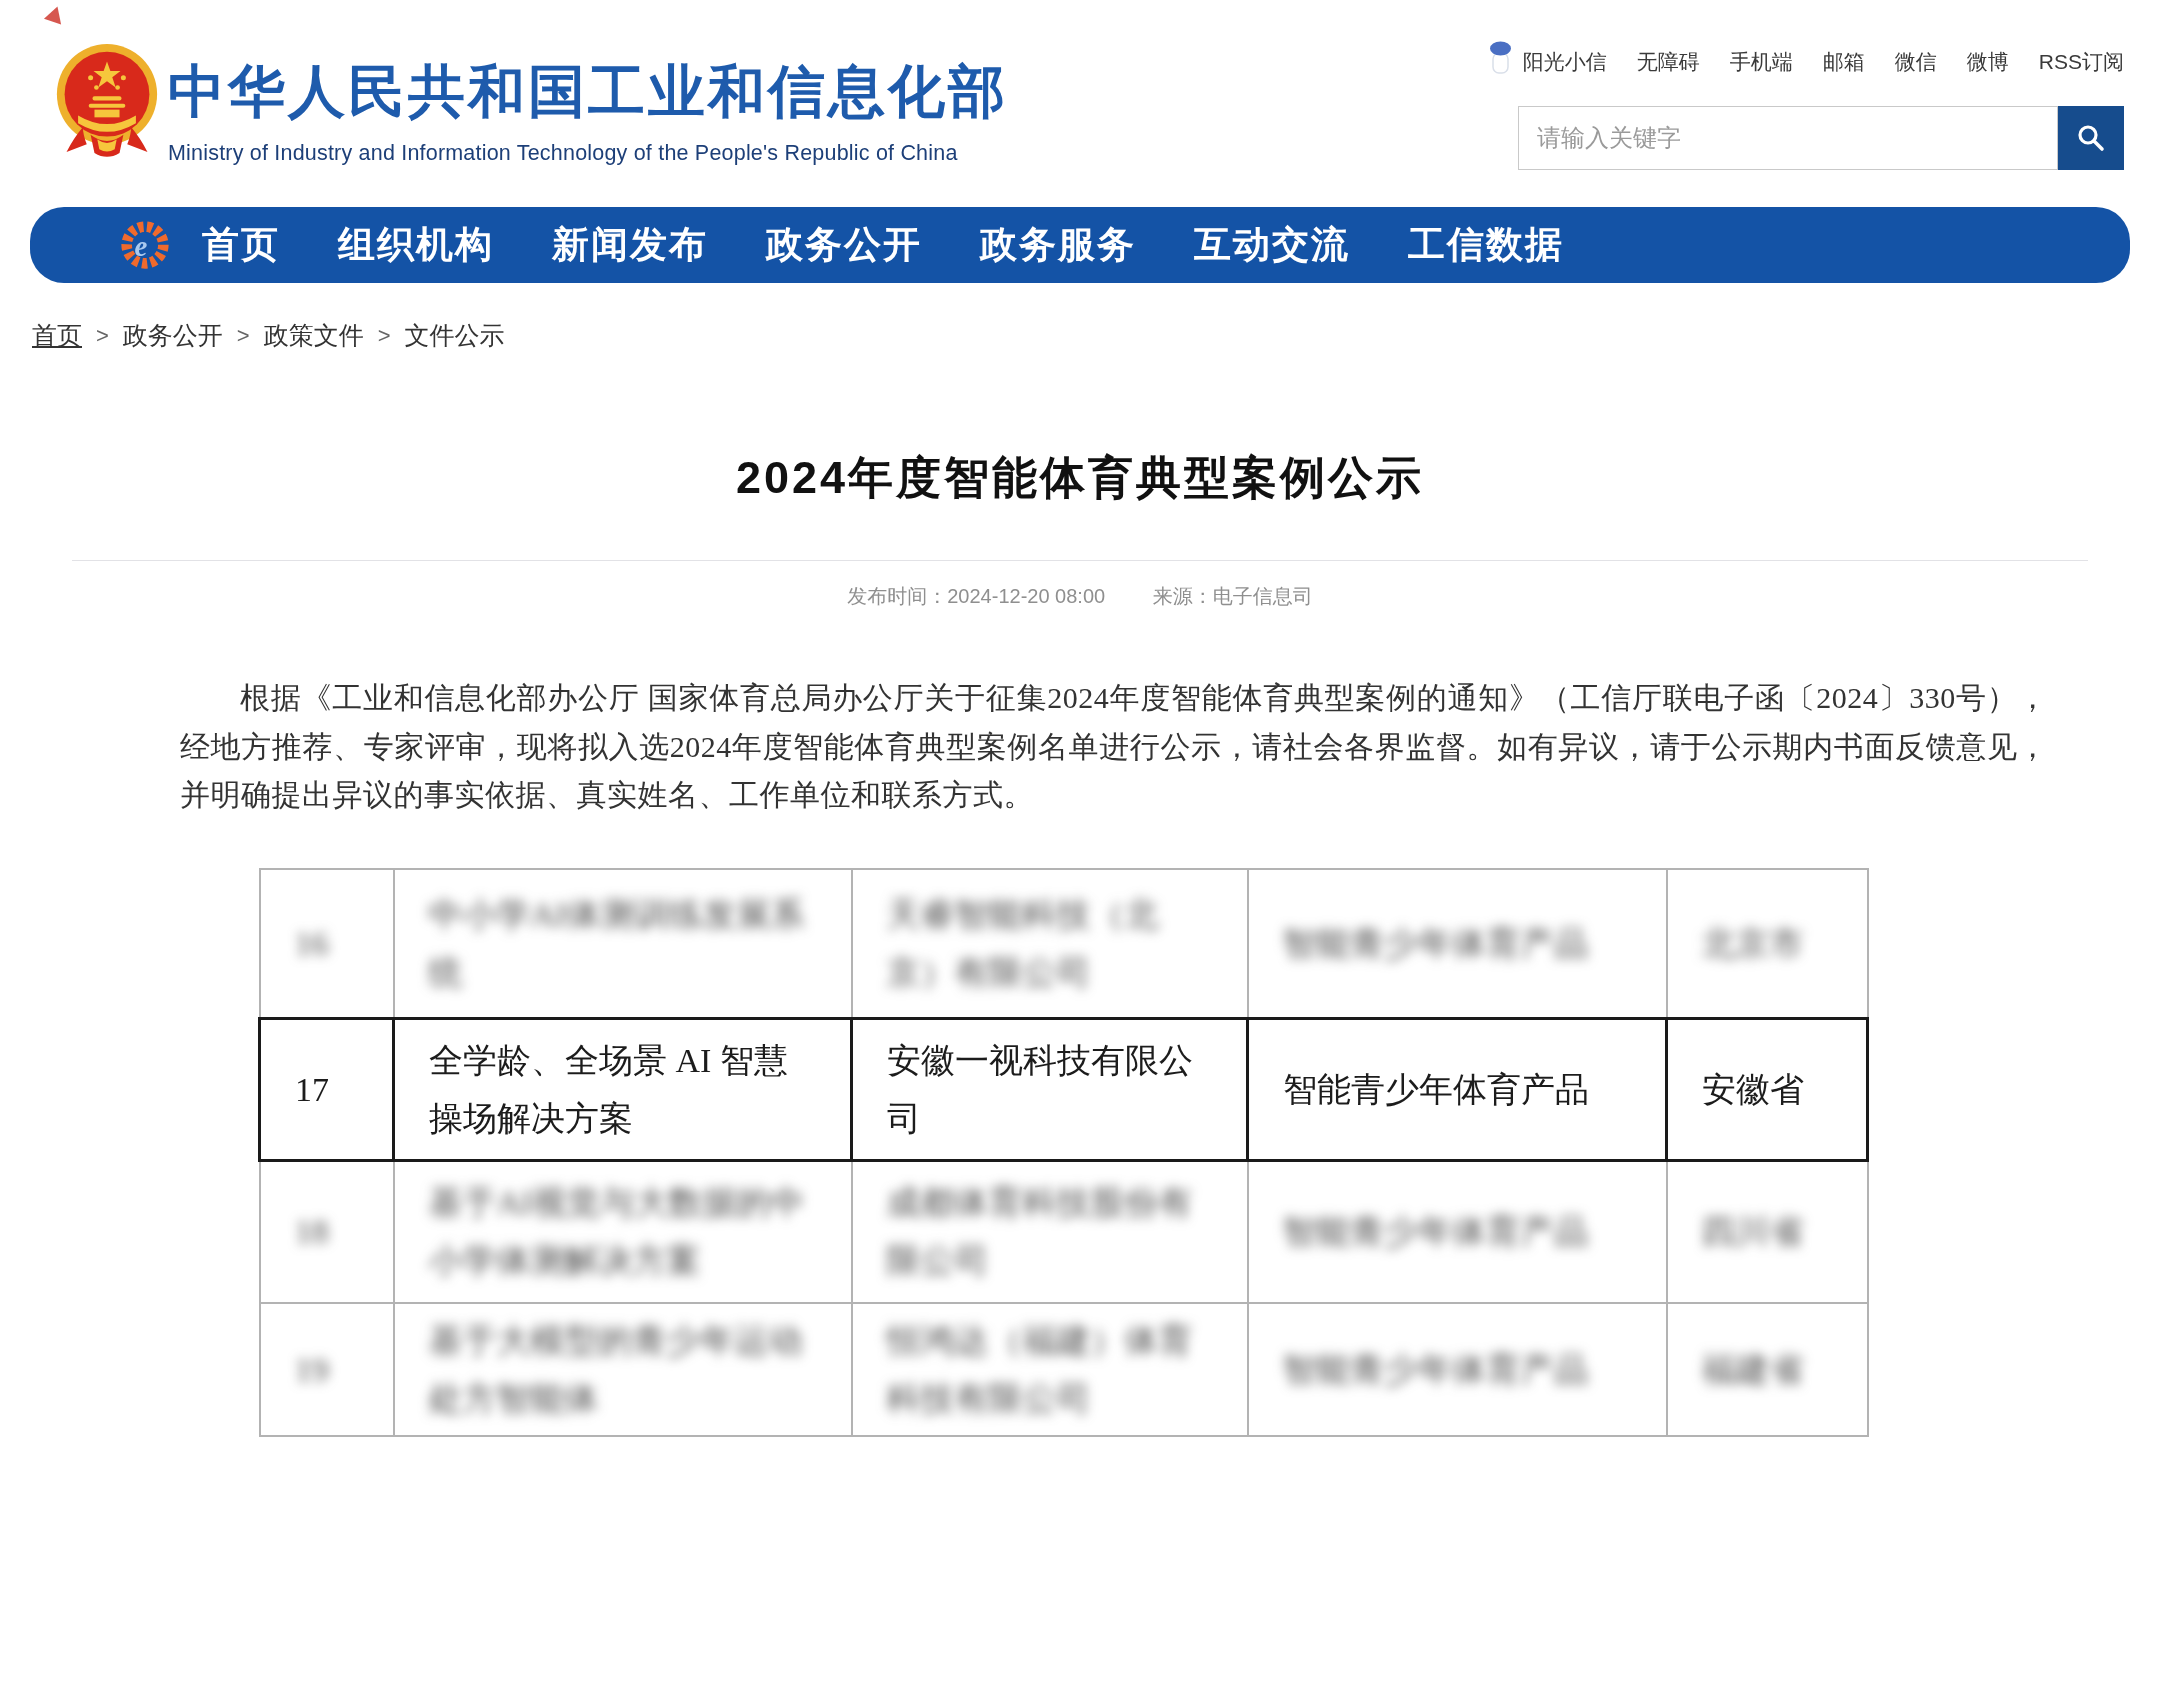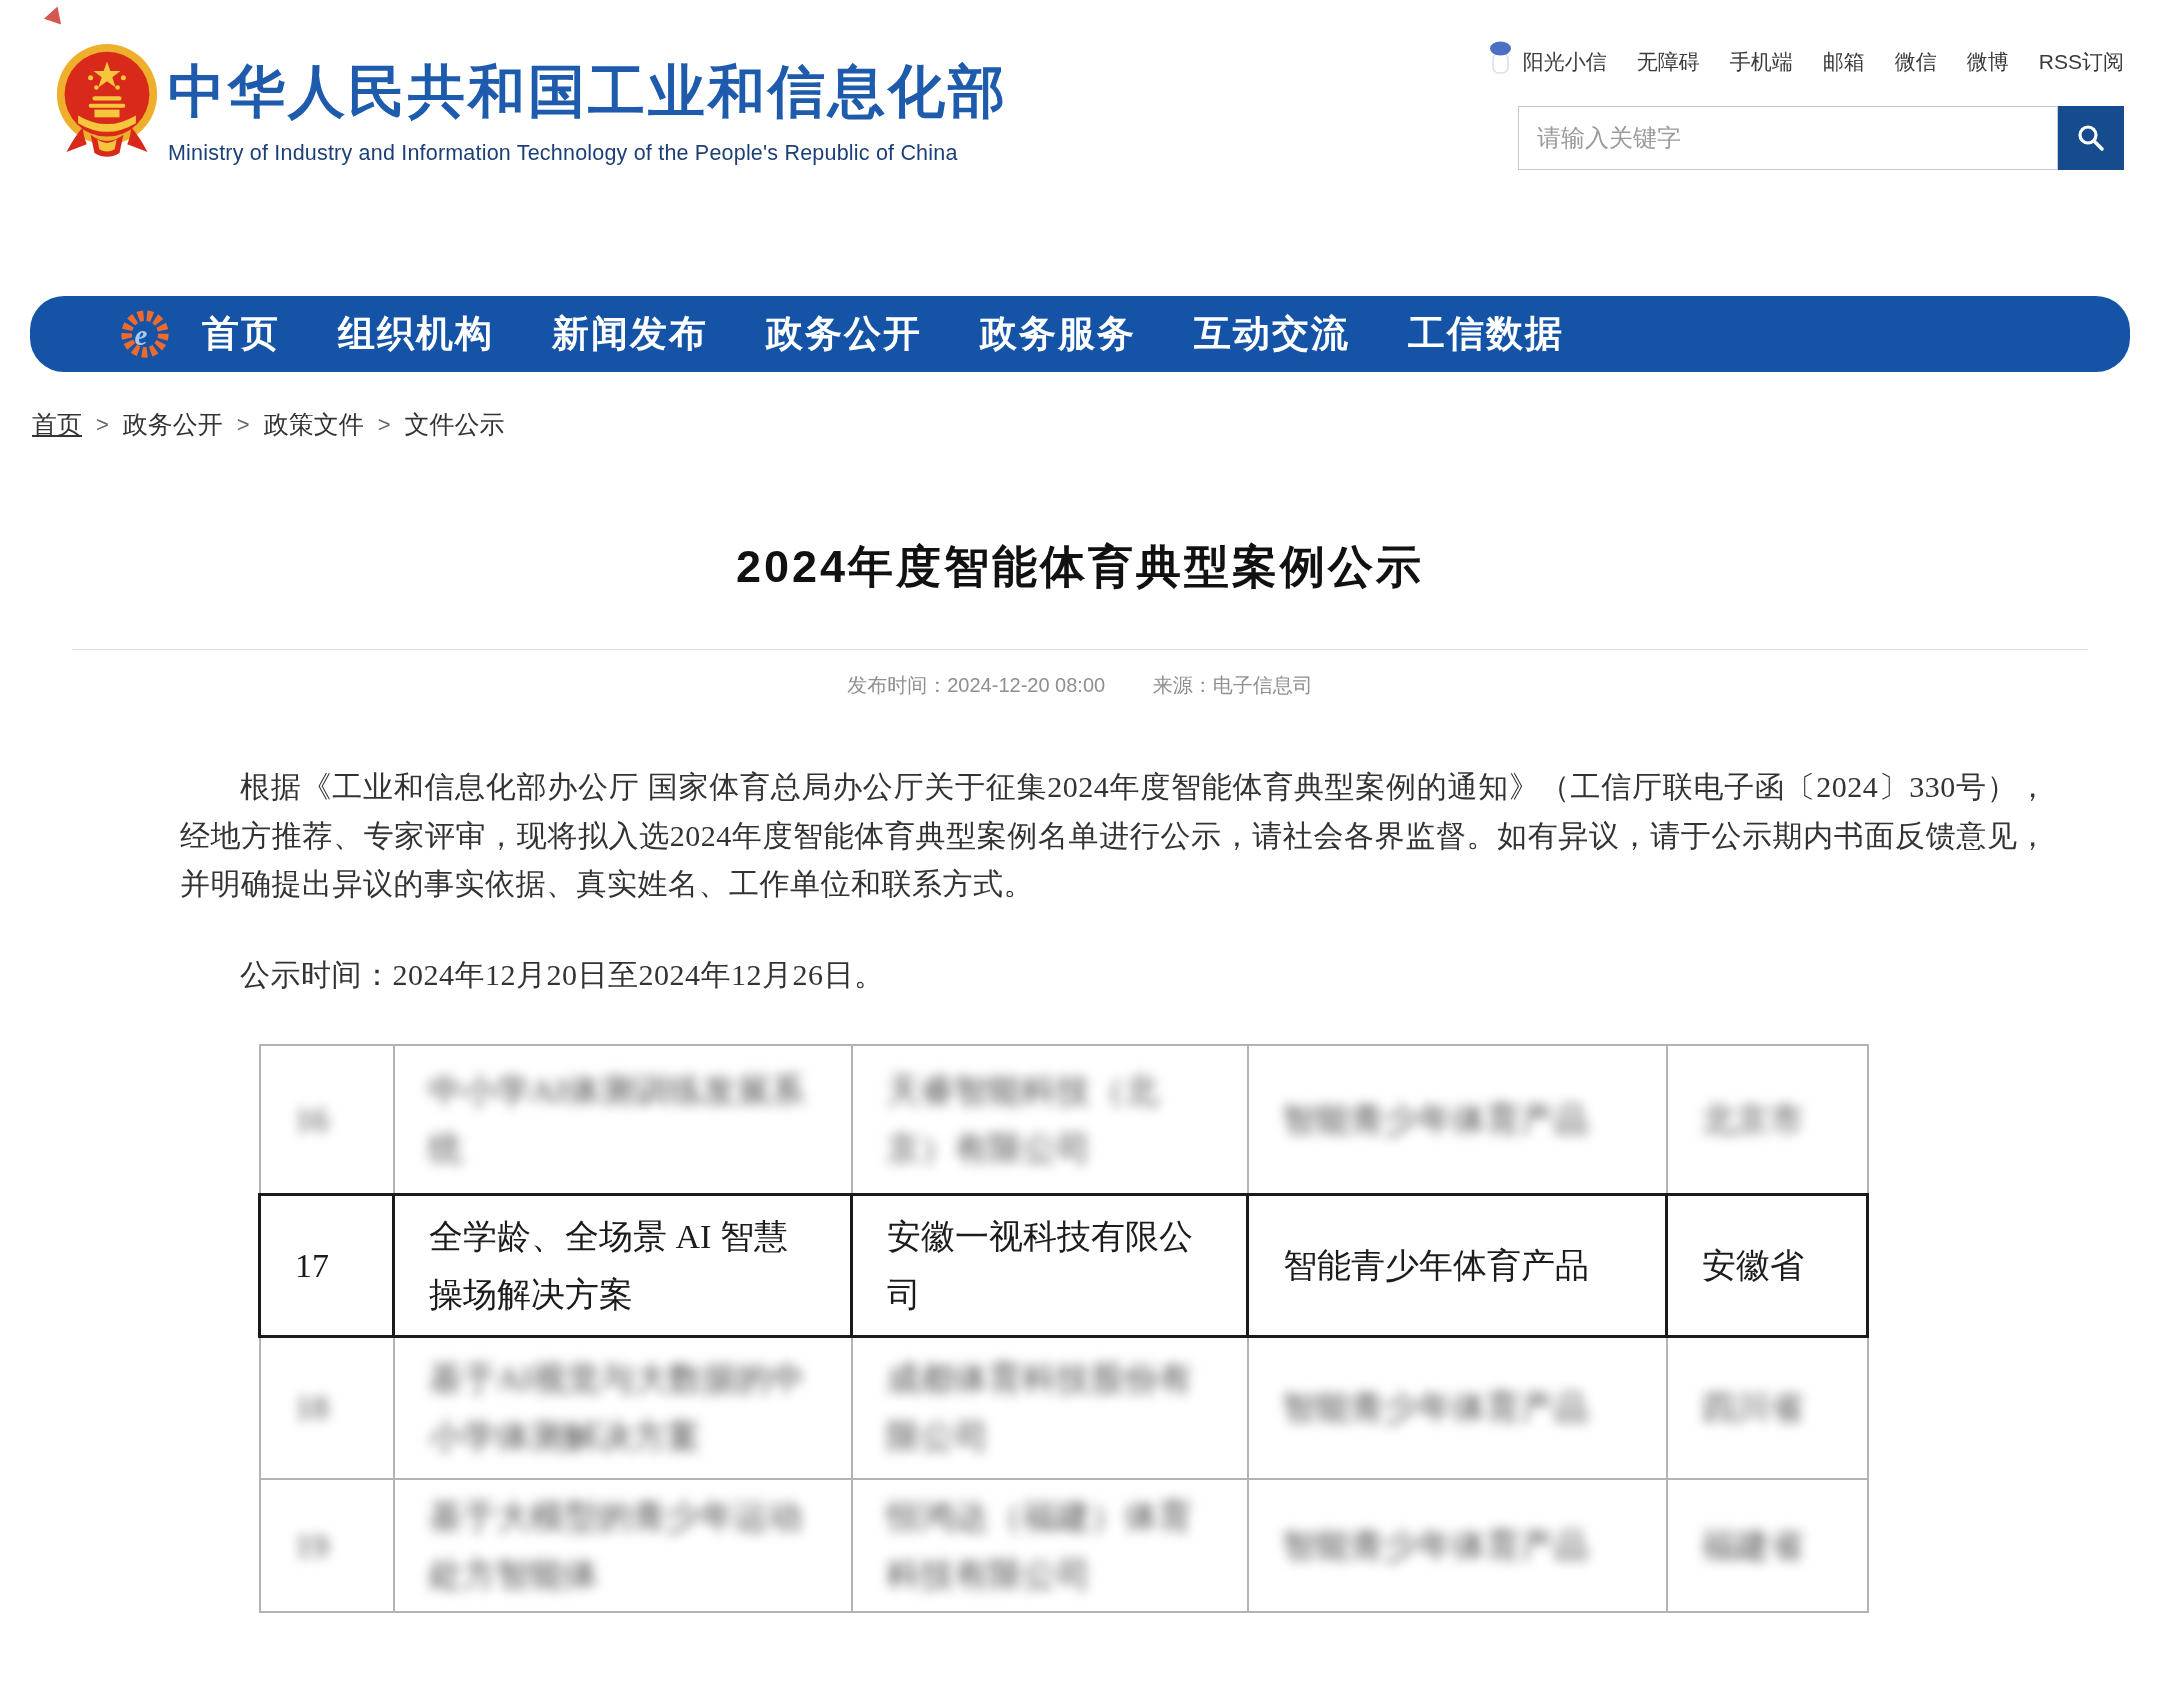--- a/index.html
+++ b/index.html
@@ -6,21 +6,21 @@
   html,body { margin:0; padding:0; }
   body {
     width: 2160px; height: 1702px; overflow: hidden;
     background: #ffffff; position: relative;
     font-family: "Liberation Sans", "DejaVu Sans", sans-serif;
   }
   
   .corner-mark { position:absolute; left:46px; top:6px; width:0; height:0;
     border-left:9px solid transparent; border-right:9px solid transparent;
     border-bottom:16px solid #cf3a30; transform:rotate(18deg); opacity:.85; }
-  .header { position: relative; height: 296px; }
+  .header { position: relative; height: 207px; }
   .emblem { position:absolute; left:54px; top:38px; }
   .titleblock { position:absolute; left:168px; top:54px; }
   .site-title { font-size:57px; font-weight:bold; color:#1e5bac; letter-spacing:3px; white-space:nowrap; }
   .site-subtitle { margin-top:10px; font-size:21.5px; color:#1d3f78; letter-spacing:.2px; white-space:nowrap; }
   .quick-links { position:absolute; top:40px; right:36px; display:flex; align-items:flex-end; gap:30px;
     font-size:21px; color:#3a3a3a; }
   .qlink { cursor:pointer; white-space:nowrap; }
   .mascot { margin-right:-20px; display:flex; }
   .search-row { position:absolute; top:106px; right:36px; display:flex; align-items:stretch; }
   .search-input { width:540px; height:64px; border:1px solid #c9c9c9; font-size:24px; padding:0 18px;
@@ -156,21 +156,20 @@
 
 <div data-name="article">
   <div class="article-title" data-name="page-title">2024年度智能体育典型案例公示</div>
   <div class="divider" data-name="title-divider"></div>
   <div class="publish-row" data-name="publish-info">
     <span data-name="publish-time">发布时间：2024-12-20 08:00</span>
     <span class="src" data-name="publish-source">来源：电子信息司</span>
   </div>
 
   <p class="doc paragraph" data-name="article-paragraph">根据《工业和信息化部办公厅 国家体育总局办公厅关于征集2024年度智能体育典型案例的通知》（工信厅联电子函〔2024〕330号），经地方推荐、专家评审，现将拟入选2024年度智能体育典型案例名单进行公示，请社会各界监督。如有异议，请于公示期内书面反馈意见，并明确提出异议的事实依据、真实姓名、工作单位和联系方式。</p>
-  <p class="doc notice" data-name="notice-period">公示时间：2024年12月20日至2024年12月26日。</p>
 
   <div class="table-wrap" data-name="case-table-wrap">
     <table class="cases" data-name="case-table">
       <colgroup>
         <col style="width:134px">
           <col style="width:458px">
           <col style="width:396px">
         <col style="width:419px">
           <col style="width:201px">
       </colgroup>

